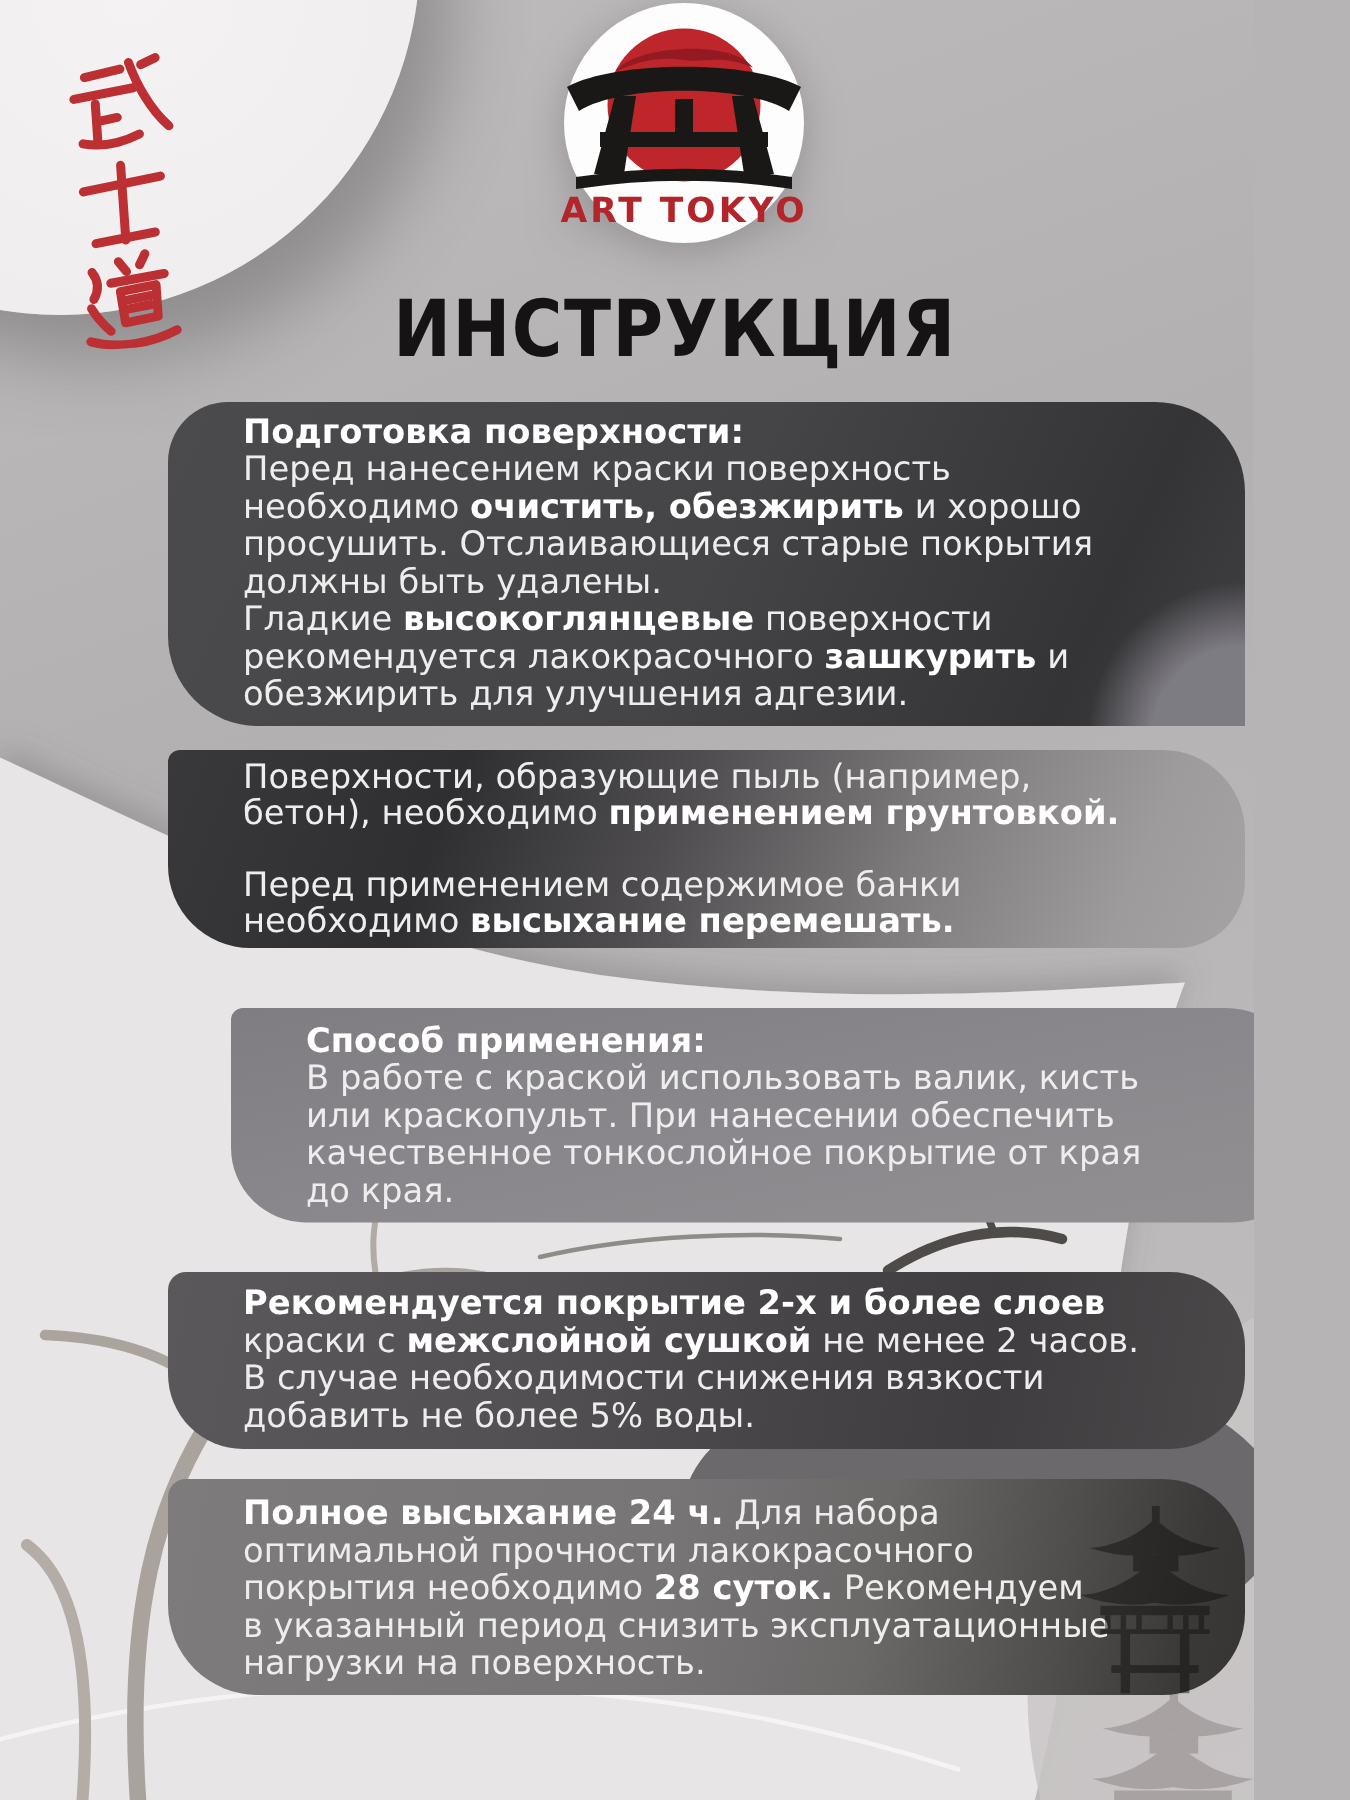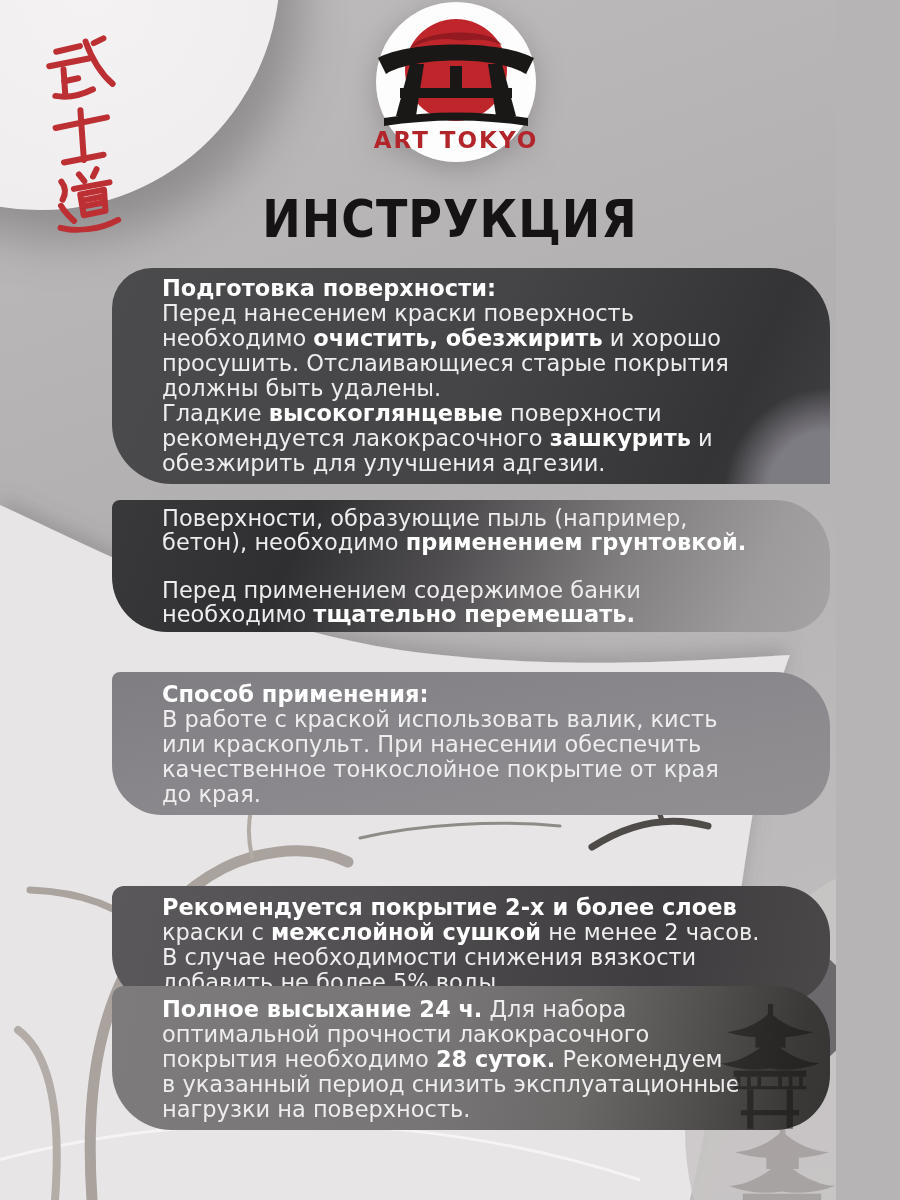--- a/index.html
+++ b/index.html
@@ -30,22 +30,22 @@
   .block{position:absolute;left:112px;width:718px;box-sizing:border-box;
     color:#eeedee;font-size:22.5px;line-height:25px;white-space:pre-wrap;
     padding:8px 28px 8px 50px;}
   .block .bold{font-weight:700;color:#ffffff;}
   .b1{top:268px;border-radius:40px 60px 0 60px;
     background:radial-gradient(circle at 100% 104%,#7e7c83 0,#7e7c83 62px,rgba(126,124,131,0) 105px),
       linear-gradient(115deg,#4b4b4d 0%,#454547 50%,#3c3c3e 68%,#343436 84%,#413f42 100%);}
   .b2{top:500px;padding-top:6px;padding-bottom:6px;line-height:24px;border-radius:8px 55px 45px 55px;
     background:linear-gradient(112deg,#39393b 0%,#2f2f31 26%,#4e4c4e 46%,#7d7b7c 68%,#9d9b9c 88%,#a5a3a4 100%);}
   .b3{top:672px;padding-top:10px;border-radius:8px 55px 50px 50px;
-    background:linear-gradient(168deg,#7f7d82 0%,#88868b 42%,#8e8c8f 75%,#918f92 100%);}
-  .b4{top:886px;padding-top:9px;padding-bottom:9px;border-radius:12px 50px 50px 50px;
+    background:linear-gradient(168deg,#7f7d82 0%,#88868b 42%,#8e8c8f 75%,#918f92 100%);margin-left:42px;}
+  .b4{top:848px;padding-top:9px;padding-bottom:9px;border-radius:12px 50px 50px 50px;
     background:linear-gradient(100deg,#5a585a 0%,#525052 35%,#474547 55%,#3f3d3f 76%,#4a4849 100%);}
   .b5{top:986px;padding-top:11px;border-radius:12px 55px 55px 60px;
     background:linear-gradient(100deg,#7d7b7c 0%,#777576 45%,#6b6968 65%,#504e4d 82%,#3b3938 94%,#373534 100%);}
 
   
   .pagoda-overlay{position:absolute;left:718px;top:1004px;width:104px;height:130px;opacity:.5;}
 </style>
 </head>
 <body>
 
@@ -144,21 +144,21 @@
 необходимо </span><span class="bold">очистить, обезжирить</span><span> и хорошо
 просушить. Отслаивающиеся старые покрытия
 должны быть удалены.
 Гладкие </span><span class="bold">высокоглянцевые</span><span> поверхности
 рекомендуется лакокрасочного </span><span class="bold">зашкурить</span><span> и
 обезжирить для улучшения адгезии.</span></section>
   <section class="block b2"><span>Поверхности, образующие пыль (например,
 бетон), необходимо </span><span class="bold">применением грунтовкой.</span><span>
 
 Перед применением содержимое банки
-необходимо </span><span class="bold">тщательно перемешать.</span></section>
+необходимо </span><span class="bold">высыхание перемешать.</span></section>
   <section class="block b3"><span class="bold">Способ применения:
 </span><span>В работе с краской использовать валик, кисть
 или краскопульт. При нанесении обеспечить
 качественное тонкослойное покрытие от края
 до края.</span></section>
   <section class="block b4"><span class="bold">Рекомендуется покрытие 2-х и более слоев
 </span><span>краски с </span><span class="bold">межслойной сушкой</span><span> не менее 2 часов.
 В случае необходимости снижения вязкости
 добавить не более 5% воды.</span></section>
   <section class="block b5"><span class="bold">Полное высыхание 24 ч.</span><span> Для набора

